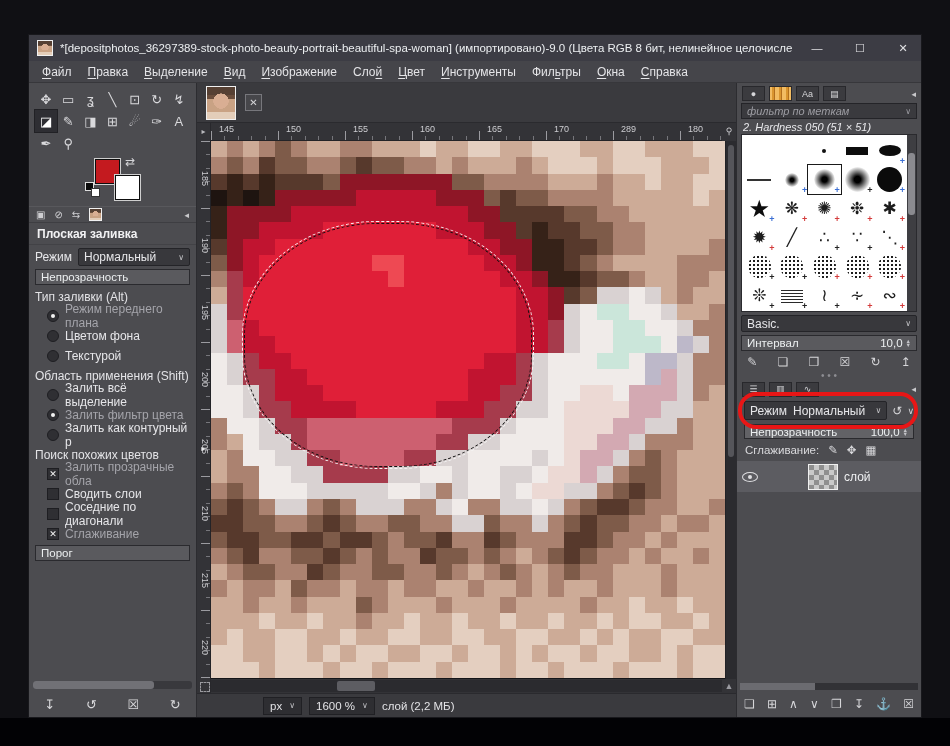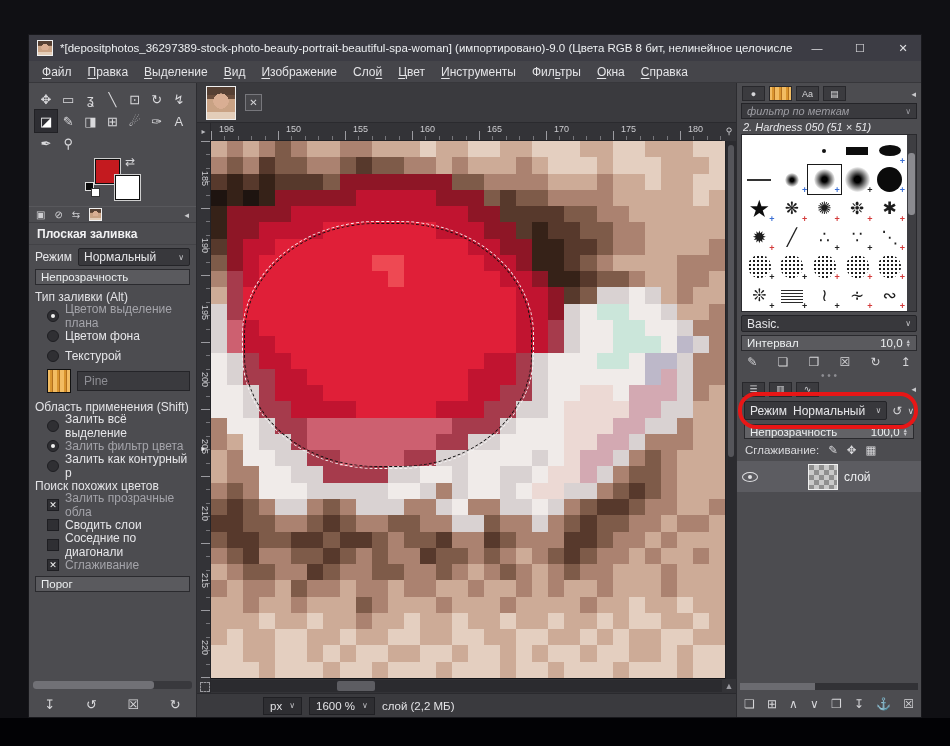--- a/index.html
+++ b/index.html
@@ -205,34 +205,30 @@
             <span>Нормальный</span>
               <span class="chev">∨</span>
           </div>
         </div>
         <div class="slider-bar">
           <span>Непрозрачность</span>
         </div>
         <div class="sect-label">Тип заливки (Alt)</div>
         <div class="radio-row">
             <span class="radio sel"></span>
-            <span class="lbl-dim">Цветом выделение плана</span>
+            <span class="lbl-dim">Режим переднего плана</span>
           </div>
         <div class="radio-row">
             <span class="radio"></span>
             <span class="lbl">Цветом фона</span>
           </div>
         <div class="radio-row">
             <span class="radio"></span>
             <span class="lbl">Текстурой</span>
           </div>
-        <div class="texture-row">
-          <div class="pattern-swatch"></div>
-          <div class="pattern-name-field">Pine</div>
-        </div>
         <div class="sect-label">Область применения (Shift)</div>
         <div class="radio-row">
             <span class="radio"></span>
             <span class="lbl">Залить всё выделение</span>
           </div>
         <div class="radio-row">
             <span class="radio sel"></span>
             <span class="lbl-dim">Залить фильтр цвета</span>
           </div>
         <div class="radio-row">
@@ -273,27 +269,27 @@
     </div>
 
     <div class="center-dock">
       <div class="canvas-tabs">
         <div class="img-tab-thumb thumb-face"></div>
         <div class="tab-close">✕</div>
       </div>
       <div class="ruler-row">
         <div class="ruler-corner">▸</div>
         <div class="h-ruler" id="h-ruler">
-            <span class="h-num" style="left: 8px;">196</span>
+            <span class="h-num" style="left: 8px;">145</span>
             <span class="h-num" style="left: 75px;">150</span>
             <span class="h-num" style="left: 142px;">155</span>
             <span class="h-num" style="left: 209px;">160</span>
             <span class="h-num" style="left: 276px;">165</span>
             <span class="h-num" style="left: 343px;">170</span>
-            <span class="h-num" style="left: 410px;">175</span>
+            <span class="h-num" style="left: 410px;">289</span>
             <span class="h-num" style="left: 477px;">180</span>
           </div>
         <div class="zoom-corner">⚲</div>
       </div>
       <div class="canvas-row">
         <div class="v-ruler" id="v-ruler">
             <span class="v-num" style="top: 30px;">185</span>
             <span class="v-num" style="top: 97px;">190</span>
             <span class="v-num" style="top: 164px;">195</span>
             <span class="v-num" style="top: 231px;">200</span>

